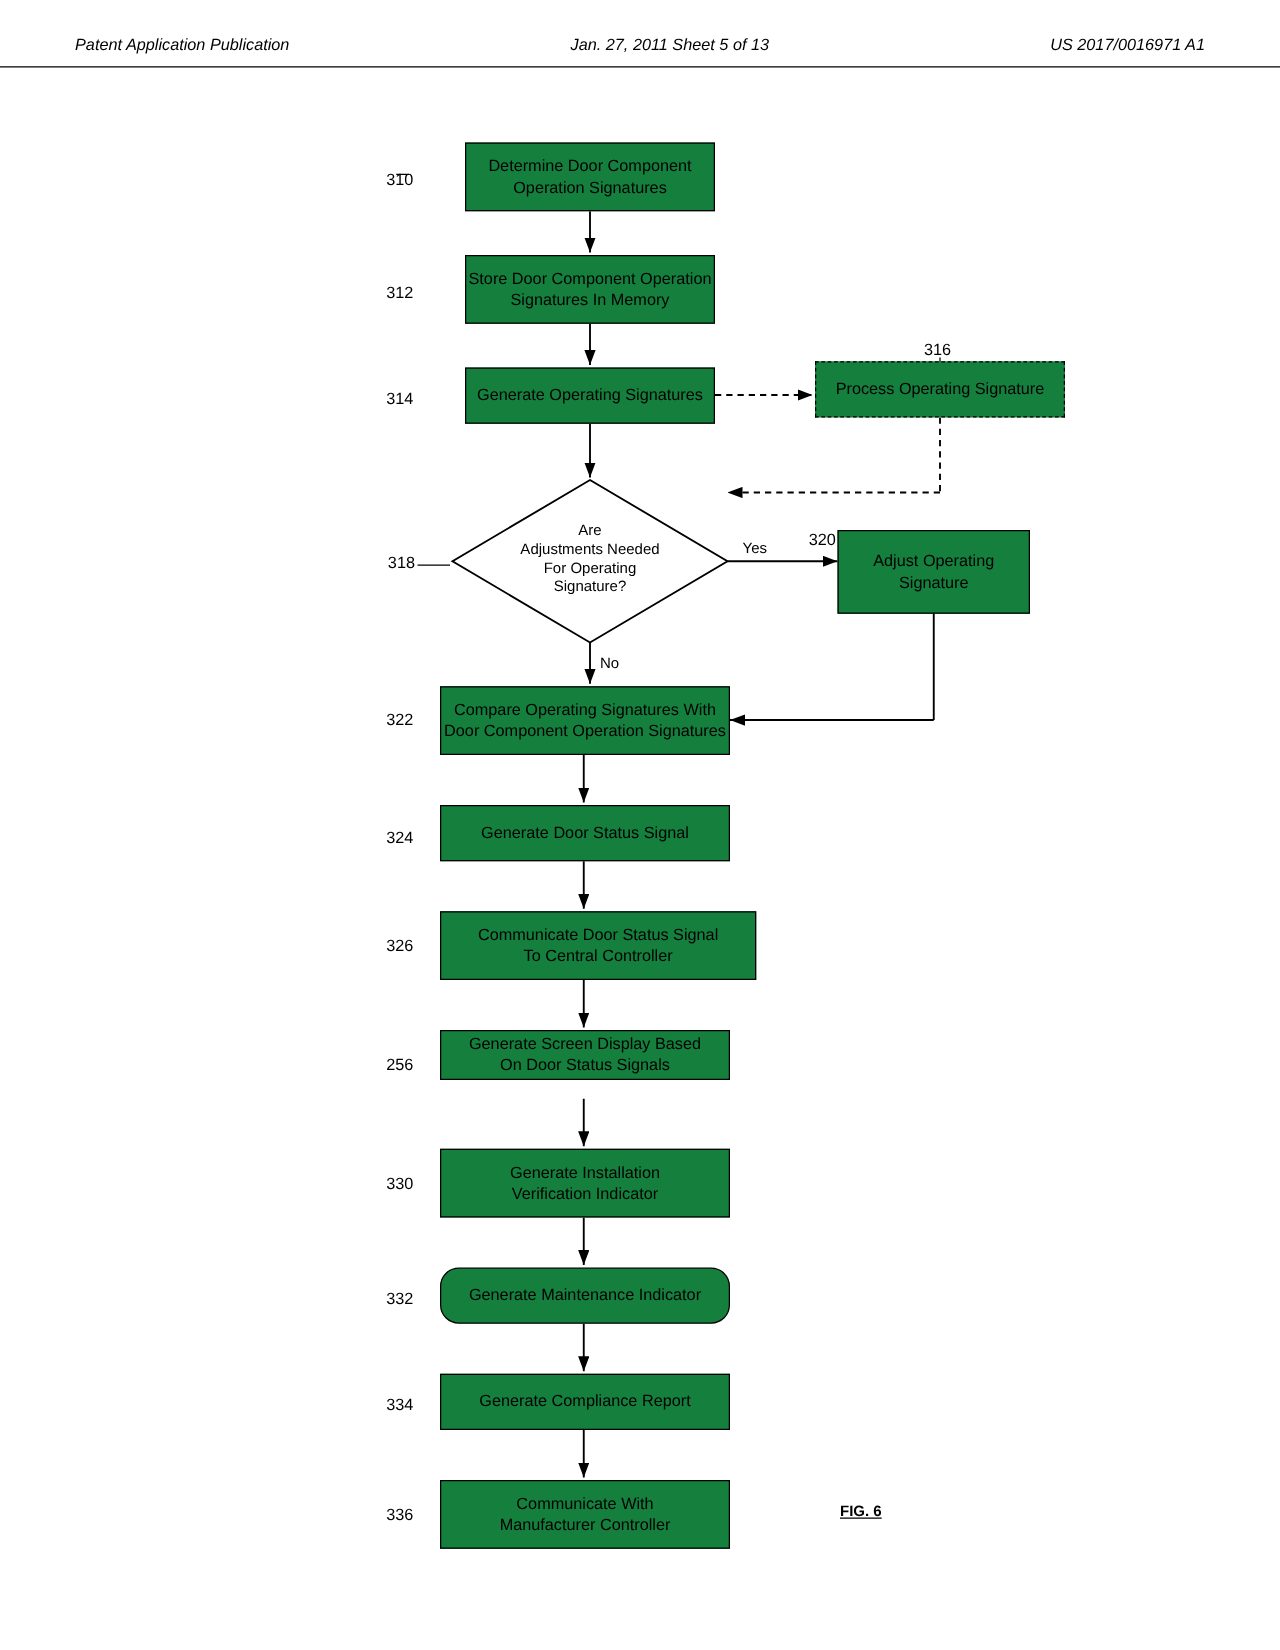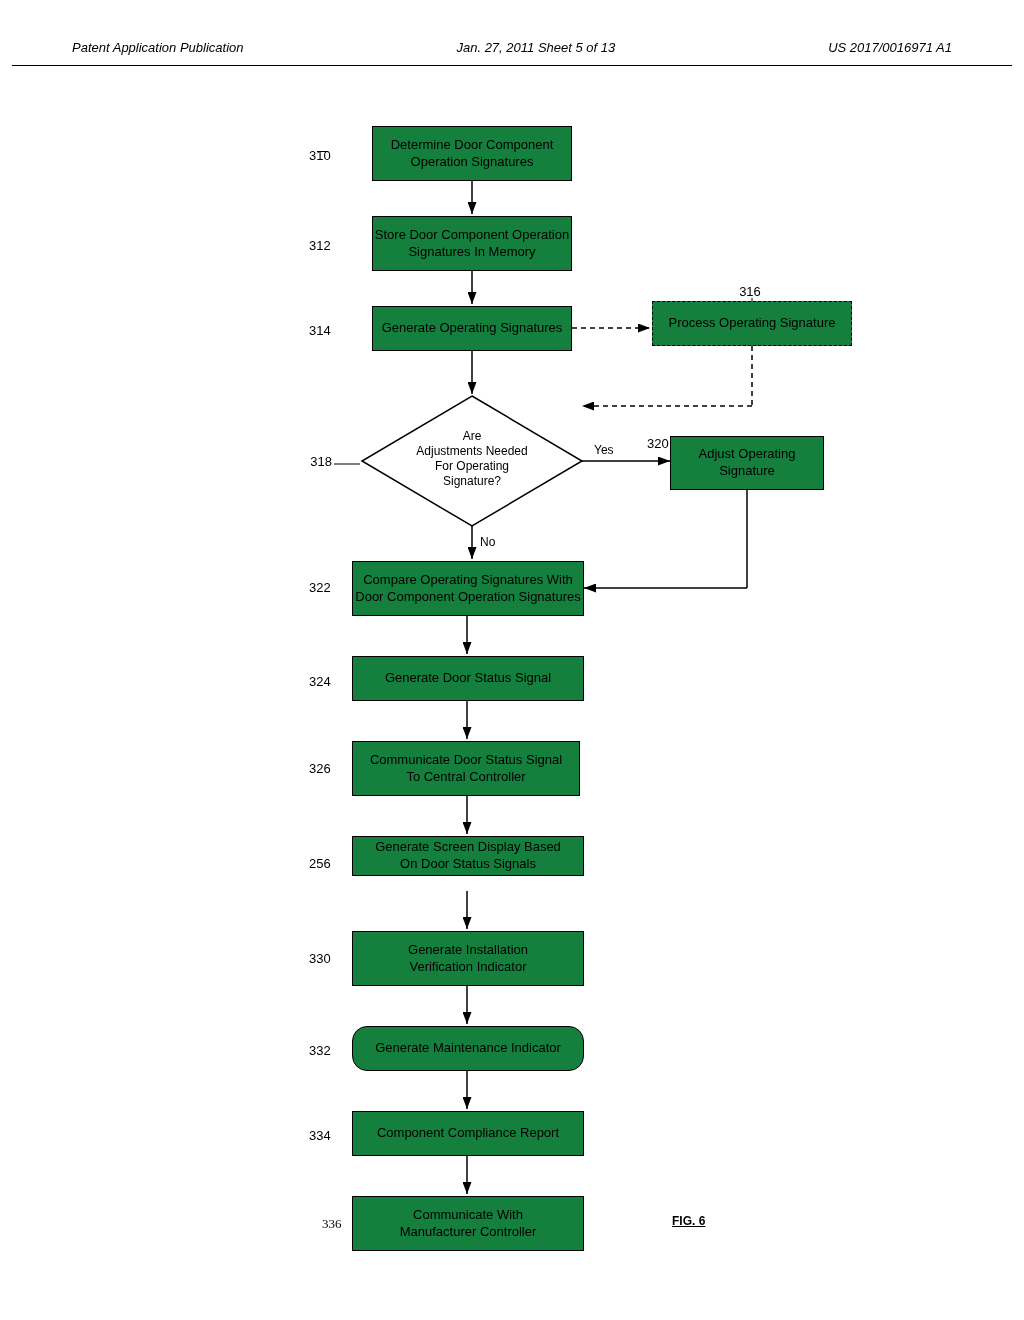--- a/index.html
+++ b/index.html
@@ -7,21 +7,21 @@
       background: #fff;
       font-family: Arial, sans-serif;
       width: 1024px;
       min-height: 1320px;
       position: relative;
     }
     .page {
       width: 1024px;
       min-height: 1320px;
       background: #fff;
-      padding: 12px;
+      padding: 0;
       position: relative;
     }
     .header {
       display: flex;
       justify-content: space-between;
       padding: 28px 60px 10px 60px;
       font-size: 13px;
       font-style: italic;
       border-bottom: 1px solid #000;
     }
@@ -165,39 +165,39 @@
     <div class="flow-box" style="left:230px; top:210px; width:200px; height:45px;">
       <span>Generate Operating Signatures</span>
     </div>
 
     <div class="flow-box dashed" style="left:510px; top:205px; width:200px; height:45px;">
       <span>Process Operating Signature</span>
     </div>
 
     <div class="step-label" style="left:505px; top:340px;text-align:center;">320</div>
 
-    <div class="flow-box" style="left:528px; top:340px; width:154px; height:54px;">
+    <div class="flow-box" style="left:528px; top:340px; width:154px; height:67px;">
       <span>Adjust Operating<br>Signature</span>
     </div>
 
     <div class="step-label" style="left:167px; top:484px;">322</div>
 
     <div class="flow-box" style="left:210px; top:465px; width:232px; height:55px;">
       <span>Compare Operating Signatures With<br>Door Component Operation Signatures</span>
     </div>
 
     <div class="step-label" style="left:167px; top:578px;">324</div>
 
     <div class="flow-box" style="left:210px; top:560px; width:232px; height:45px;">
       <span>Generate Door Status Signal</span>
     </div>
 
     <div class="step-label" style="left:167px; top:665px;">326</div>
 
-    <div class="flow-box" style="left:210px; top:645px; width:228px; height:55px;">
+    <div class="flow-box" style="left:210px; top:645px; width:253px; height:55px;">
       <span>Communicate Door Status Signal<br>To Central Controller</span>
     </div>
 
     <div class="step-label" style="left:167px; top:760px;">256</div>
 
     <div class="flow-box" style="left:210px; top:740px; width:232px; height:40px;">
       <span>Generate Screen Display Based<br>On Door Status Signals</span>
     </div>
 
     <div class="step-label" style="left:167px; top:855px;">330</div>
@@ -208,24 +208,24 @@
 
     <div class="step-label" style="left:167px; top:947px;">332</div>
 
     <div class="flow-box" style="left:210px; top:930px; width:232px; height:45px;border-radius:15px;">
       <span>Generate Maintenance Indicator</span>
     </div>
 
     <div class="step-label" style="left:167px; top:1032px;">334</div>
 
     <div class="flow-box" style="left:210px; top:1015px; width:232px; height:45px;">
-      <span>Component Compliance Report</span>
-    </div>
-
-    <div class="step-label" style="left:180px; top:1120px;font-family:Liberation Serif, serif;">336</div>
+      <span>Generate Compliance Report</span>
+    </div>
+
+    <div class="step-label" style="left:167px; top:1120px;">336</div>
 
     <div class="flow-box" style="left:210px; top:1100px; width:232px; height:55px;">
       <span>Communicate With<br>Manufacturer Controller</span>
     </div>
 
     <div class="fig-label" style="left:530px; top:1118px;">FIG. 6</div>
 
   </div>
 </div>
 

